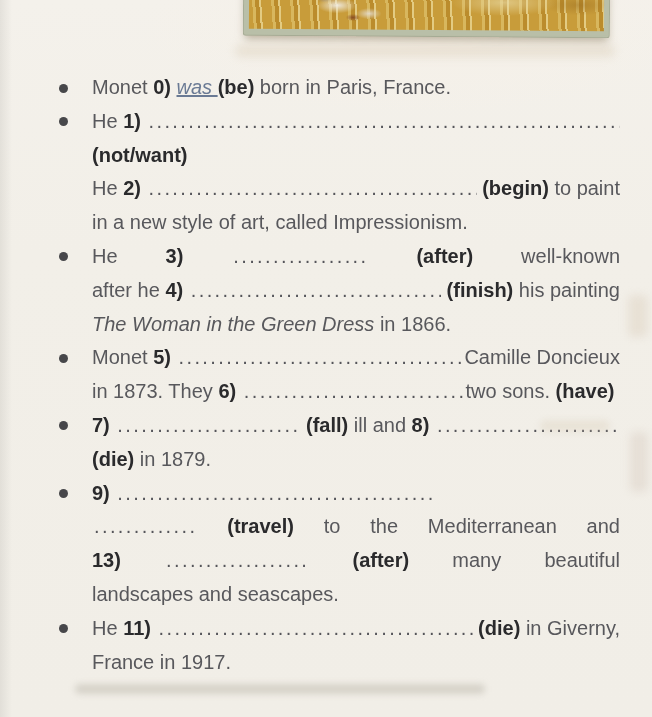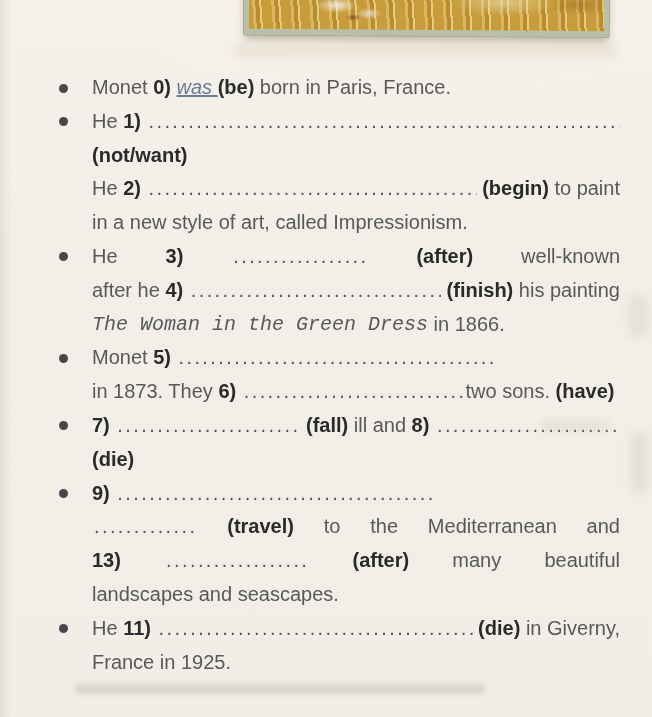--- a/index.html
+++ b/index.html
@@ -80,21 +80,21 @@
     align-items: flex-end;
   }
   .line.just {
     display: block;
     text-align: justify;
     text-align-last: justify;
   }
   .seg { white-space: pre; }
   .line.just .seg { white-space: normal; }
   .seg.b { font-weight: bold; color: #2a2a2c; }
-  .seg.i { font-style: italic; font-family: Liberation Mono, monospace; }
+  .seg.i { font-style: italic; }
   .seg.a { font-style: italic; color: #6a7a94; text-decoration: underline; }
   .seg.d {
     color: #55555a;
     letter-spacing: 2.4px;
     padding-left: 2px;
   }
   .seg.d.fill {
     flex: 1 1 0;
     min-width: 0;
     overflow: hidden;
@@ -170,60 +170,62 @@
       </div>
       <div class="line">
         <span class="seg i">The Woman in the Green Dress</span>
         <span class="seg n"> in 1866.</span>
       </div>
       <div class="line">
         <span class="bullet"></span>
         <span class="seg n">Monet </span>
         <span class="seg b">5) </span>
         <span class="seg d fill">........................................</span>
+        <span class="seg n">Camille Doncieux</span>
       </div>
       <div class="line">
         <span class="seg n">in 1873. They </span>
         <span class="seg b">6) </span>
         <span class="seg d fill">........................................</span>
         <span class="seg n">two sons.</span>
         <span class="seg b"> (have) </span>
       </div>
       <div class="line">
         <span class="bullet"></span>
         <span class="seg b">7) </span>
         <span class="seg d fill">........................................</span>
         <span class="seg b"> (fall) </span>
         <span class="seg n">ill and </span>
         <span class="seg b">8) </span>
         <span class="seg d fill">........................................</span>
       </div>
       <div class="line">
         <span class="seg b">(die) </span>
+        <span class="seg n">in 1879.</span>
       </div>
       <div class="line">
         <span class="bullet"></span>
         <span class="seg b">9) </span>
         <span class="seg d fill">........................................</span>
       </div>
       <div class="line just"><span class="seg d">.............</span><span class="seg b"> (travel) </span><span class="seg n">to the Mediterranean and</span></div>
       <div class="line just"><span class="seg b">13) </span><span class="seg d">..................</span><span class="seg b"> (after) </span><span class="seg n">many beautiful</span></div>
       <div class="line">
         <span class="seg n">landscapes and seascapes.</span>
       </div>
       <div class="line">
         <span class="bullet"></span>
         <span class="seg n">He </span>
         <span class="seg b">11) </span>
         <span class="seg d fill">.............................................</span>
         <span class="seg b"> (die) </span>
         <span class="seg n">in Giverny,</span>
       </div>
       <div class="line">
-        <span class="seg n">France in 1925.</span>
+        <span class="seg n">France in 1917.</span>
       </div>
     </div>
 
   <div class="ghost g-mid"></div>
   <div class="ghost g-right-1"></div>
   <div class="ghost g-right-2"></div>
   <div class="ghost g-bottom"></div>
 
 </div>
 

